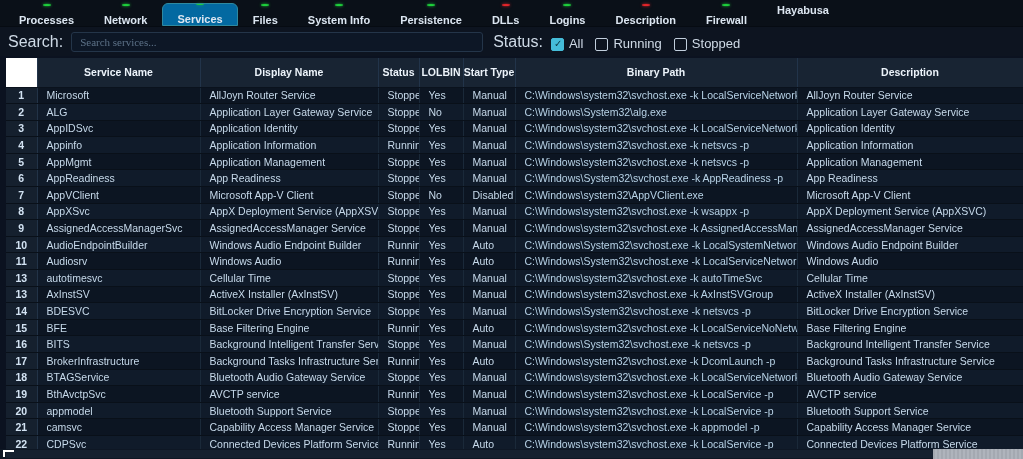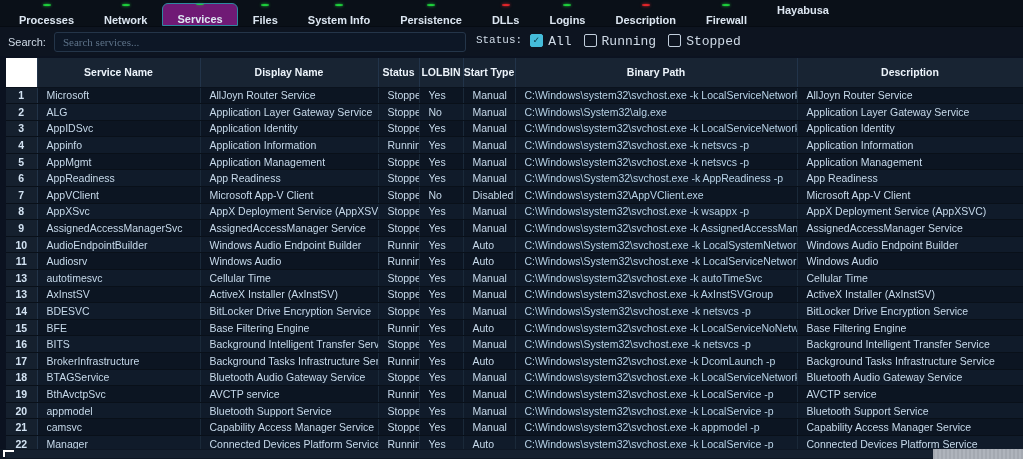--- a/index.html
+++ b/index.html
@@ -17,38 +17,38 @@
   }
   .tab {
     display:flex; align-items:center; gap:8px;
     height:23px; padding:0 14px; cursor:pointer;
     border:1px solid transparent; border-bottom:none;
     border-radius:6px 6px 0 0;
     font-size:11px; font-weight:bold; color:#dce6f1;
     white-space:nowrap;
     flex-direction:column;
   }
-  .tab.selected { border:1px solid #2e89a0; background:#701a75; }
+  .tab.selected { border:1px solid #2e89a0; background:#0369a1; }
   .dot { width:8px; height:8px; border-radius:50%; display:inline-block; }
   .dot-green { background:#1ed13c; box-shadow:0 0 3px #1ed13c; }
   .dot-red   { background:#e5252a; box-shadow:0 0 3px #e5252a; }
   
   .filterbar {
     display:flex; align-items:center; height:29px; padding:0 8px;
     background:#0d1420;
   }
-  .filter-label { font-size:11px; color:#cfdae6; margin-right:8px; white-space:nowrap; }
+  .filter-label { font-size:16px; color:#cfdae6; margin-right:8px; white-space:nowrap; }
   .search-input {
     width:412px; height:20px; background:#0d1726;
     border:1px solid #243549; border-radius:3px;
     color:#c6d9ea; font-size:11px; padding:0 8px; outline:none;
     font-family:Liberation Serif, serif;
   }
   .search-input::placeholder { color:#5d7288; }
-  .status-group { display:flex; align-items:flex-start; margin-left:10px;font-family:Liberation Mono, monospace; }
+  .status-group { display:flex; align-items:flex-end; margin-left:10px; }
   .checkbox {
     width:13px; height:13px; border:1px solid #c2cfdd; border-radius:2px;
     display:inline-block; margin-right:5px; cursor:pointer; position:relative;
     background:transparent;
   }
   .checkbox.checked { background:#45bcd9; border-color:#45bcd9; }
   .checkbox.checked::after {
     content:"✓"; position:absolute; left:2px; top:-1px;
     font-size:10px; color:#0d3a46;
   }
@@ -394,21 +394,21 @@
             <td>camsvc</td>
             <td>Capability Access Manager Service</td>
             <td>Stopped</td>
             <td>Yes</td>
             <td>Manual</td>
             <td class="path">C:\Windows\system32\svchost.exe -k appmodel -p</td>
             <td>Capability Access Manager Service</td>
           </tr>
           <tr>
             <td class="num">22</td>
-            <td>Manager</td>
+            <td>CDPSvc</td>
             <td>Connected Devices Platform Service</td>
             <td>Running</td>
             <td>Yes</td>
             <td>Auto</td>
             <td class="path">C:\Windows\system32\svchost.exe -k LocalService -p</td>
             <td>Connected Devices Platform Service</td>
           </tr>
         </tbody>
     </table>
   </div>

